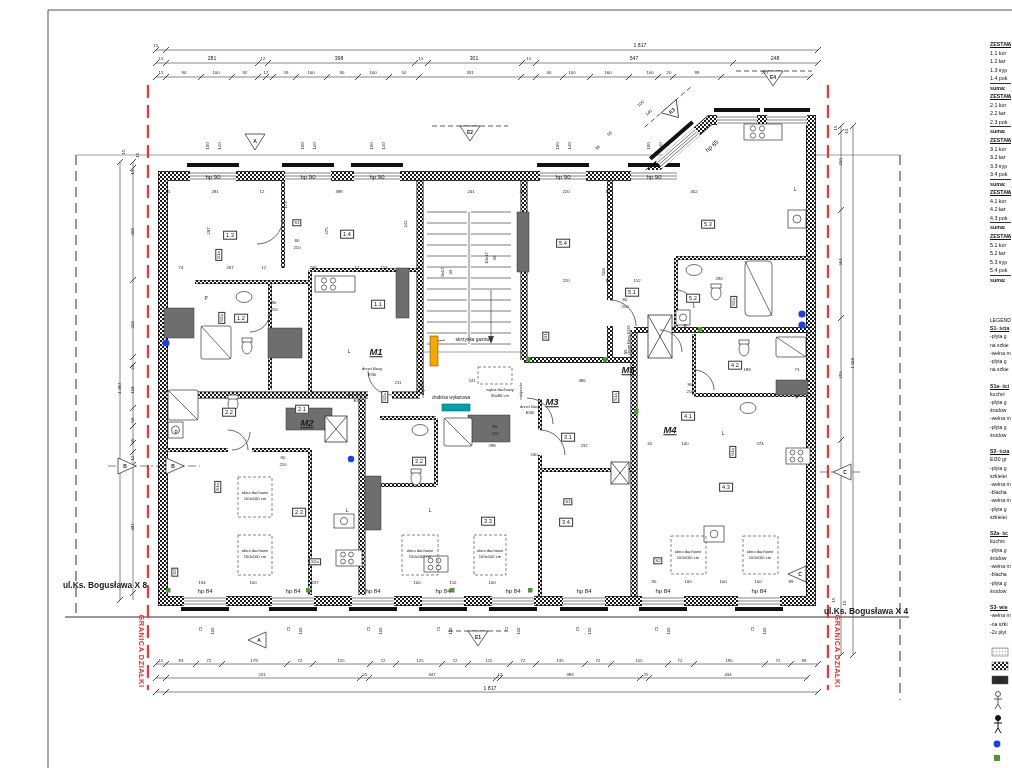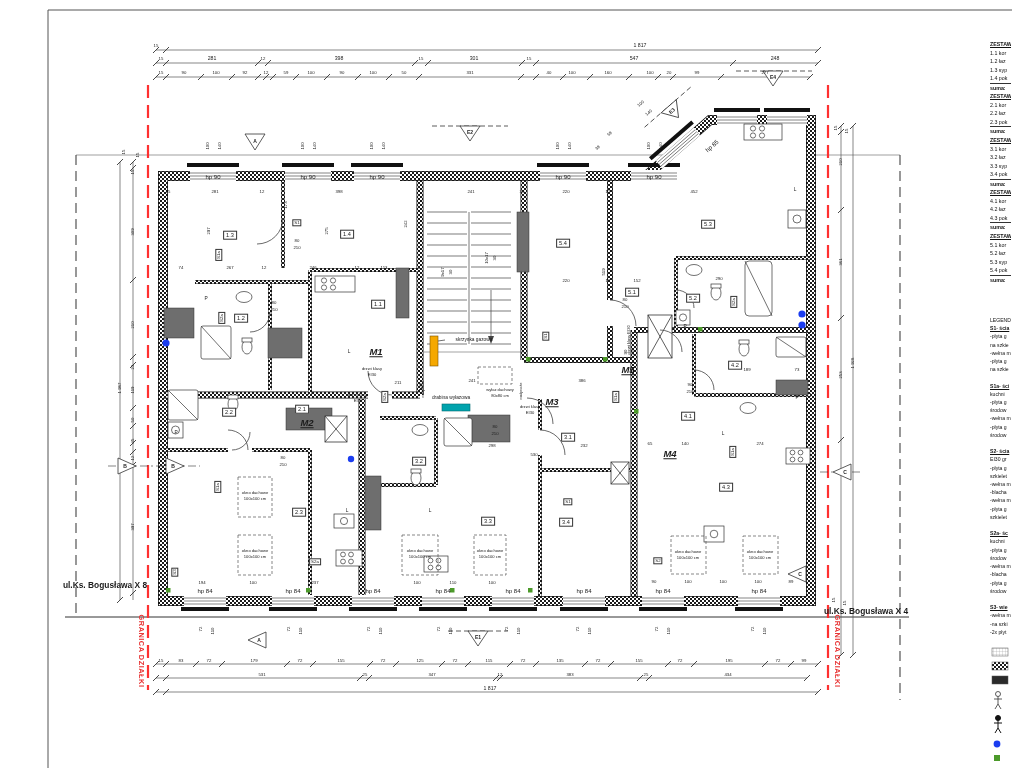--- a/index.html
+++ b/index.html
@@ -679,21 +679,21 @@
       <span class="lb code" style="left: 175px; top: 572px; transform: translate(-50%, -50%) rotate(-90deg);">S3</span>
       <span class="lb code" style="left: 546px; top: 336px; transform: translate(-50%, -50%) rotate(-90deg);">S1</span>
       <span class="lb code" style="left: 568px; top: 502px; transform: translate(-50%, -50%);">S1</span>
       <span class="lb code" style="left: 658px; top: 561px; transform: translate(-50%, -50%);">S2</span>
       <span class="lb code" style="left: 733px; top: 452px; transform: translate(-50%, -50%) rotate(-90deg);">S1a</span>
       <span class="lb code" style="left: 734px; top: 302px; transform: translate(-50%, -50%) rotate(-90deg);">S2a</span>
       <span class="lb code" style="left: 616px; top: 397px; transform: translate(-50%, -50%) rotate(-90deg);">S1a</span>
       <span class="lb apt" style="left: 376px; top: 352px; transform: translate(-50%, -50%);">M1</span>
       <span class="lb apt" style="left: 307px; top: 423px; transform: translate(-50%, -50%);">M2</span>
       <span class="lb apt" style="left: 538px; top: 402px; transform: translate(-50%, -50%); margin-left: 14px;">M3</span>
-      <span class="lb apt" style="left: 670px; top: 454px; transform: translate(-50%, -50%);">M4</span>
+      <span class="lb apt" style="left: 670px; top: 430px; transform: translate(-50%, -50%);">M4</span>
       <span class="lb apt" style="left: 628px; top: 370px; transform: translate(-50%, -50%);">M5</span>
       <span class="lb mark" style="left: 125px; top: 466px; transform: translate(-50%, -50%);">B</span>
       <span class="lb mark" style="left: 173px; top: 466px; transform: translate(-50%, -50%);">B</span>
       <span class="lb mark" style="left: 255px; top: 141px; transform: translate(-50%, -50%);">A</span>
       <span class="lb mark" style="left: 259px; top: 640px; transform: translate(-50%, -50%);">A</span>
       <span class="lb mark" style="left: 845px; top: 472px; transform: translate(-50%, -50%);">C</span>
       <span class="lb mark" style="left: 800px; top: 574px; transform: translate(-50%, -50%);">C</span>
       <span class="lb mark" style="left: 478px; top: 637px; transform: translate(-50%, -50%);">E1</span>
       <span class="lb mark" style="left: 470px; top: 132px; transform: translate(-50%, -50%);">E2</span>
       <span class="lb mark" style="left: 672px; top: 111px; transform: translate(-50%, -50%) rotate(-41deg);">E3</span>

